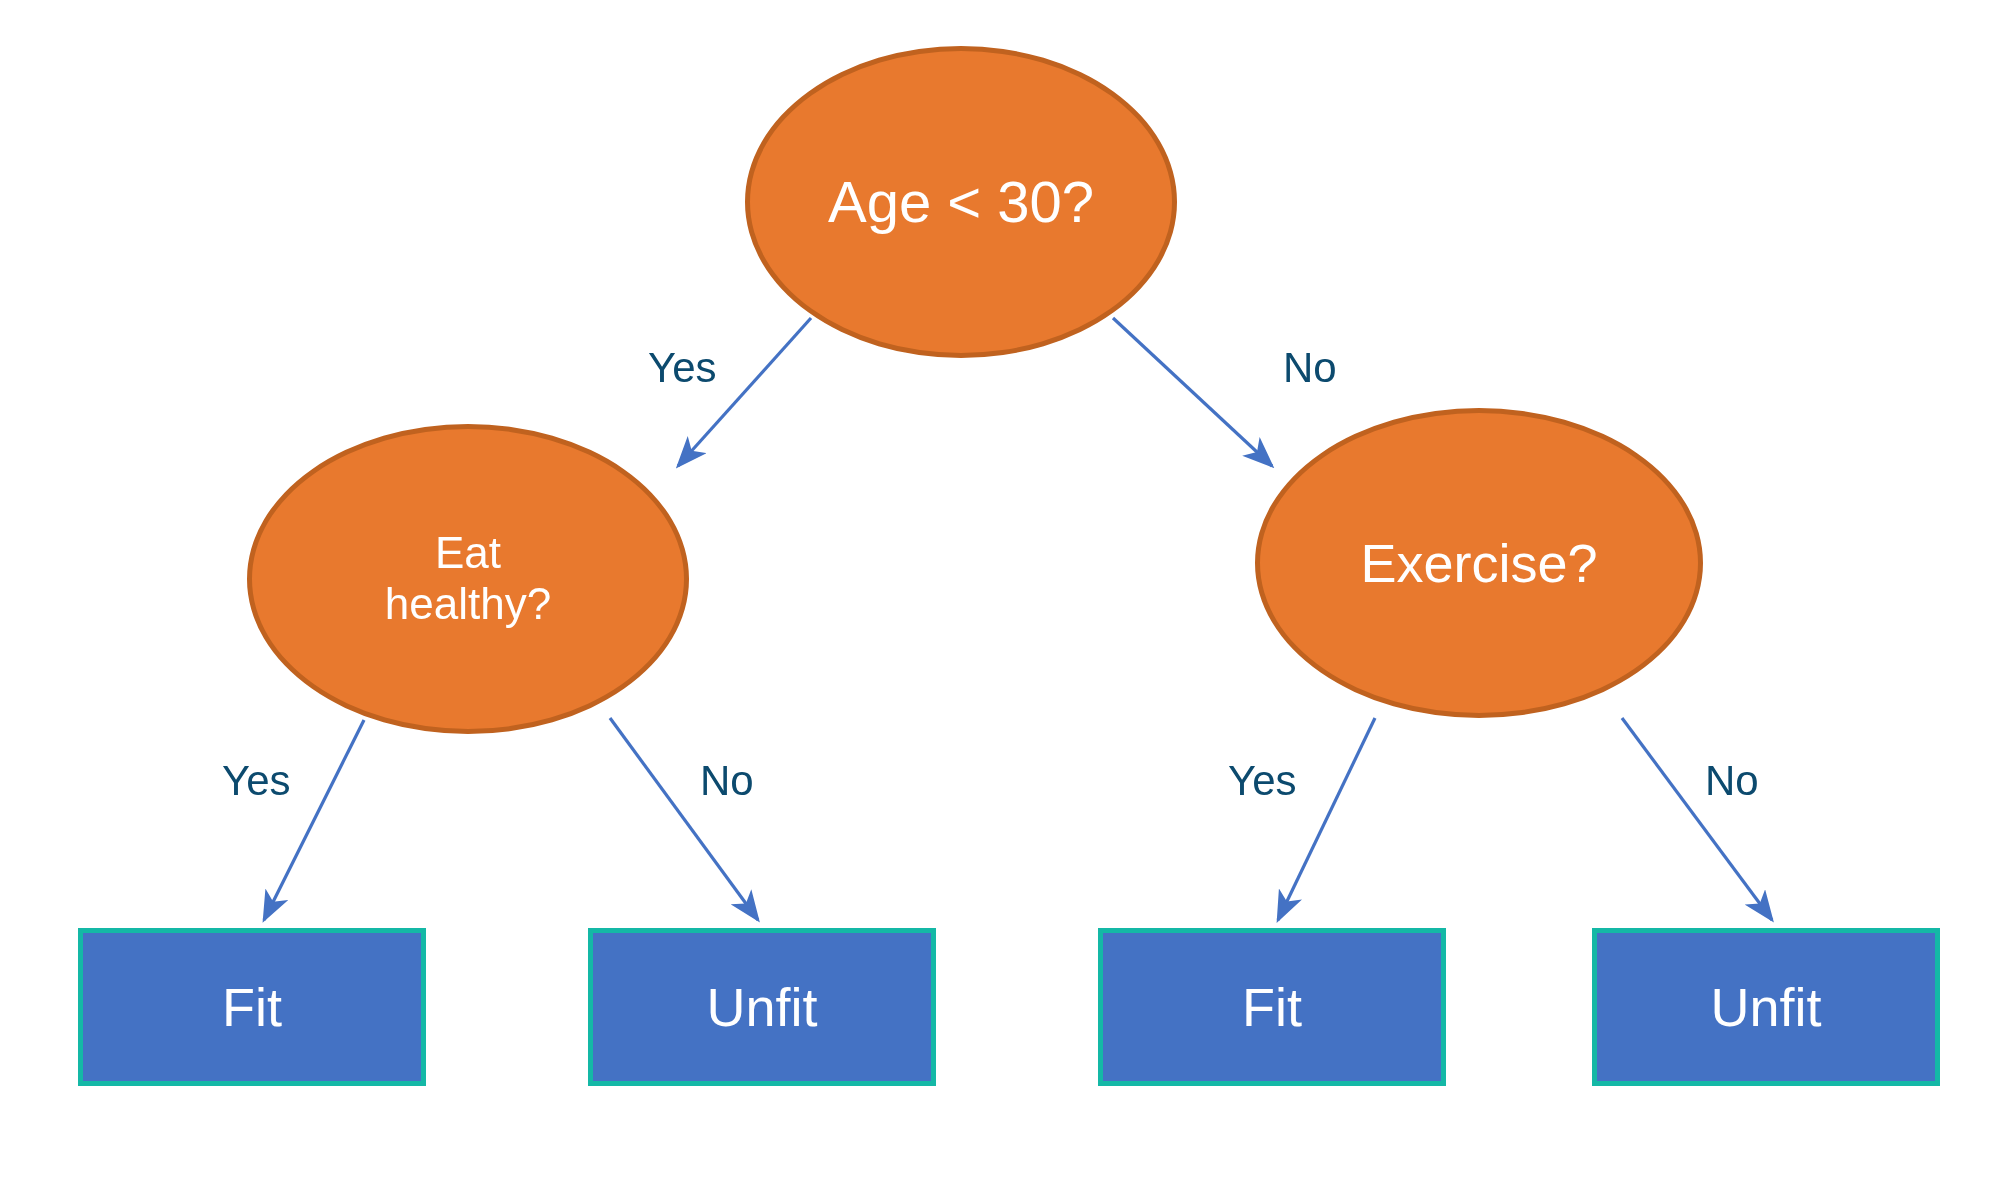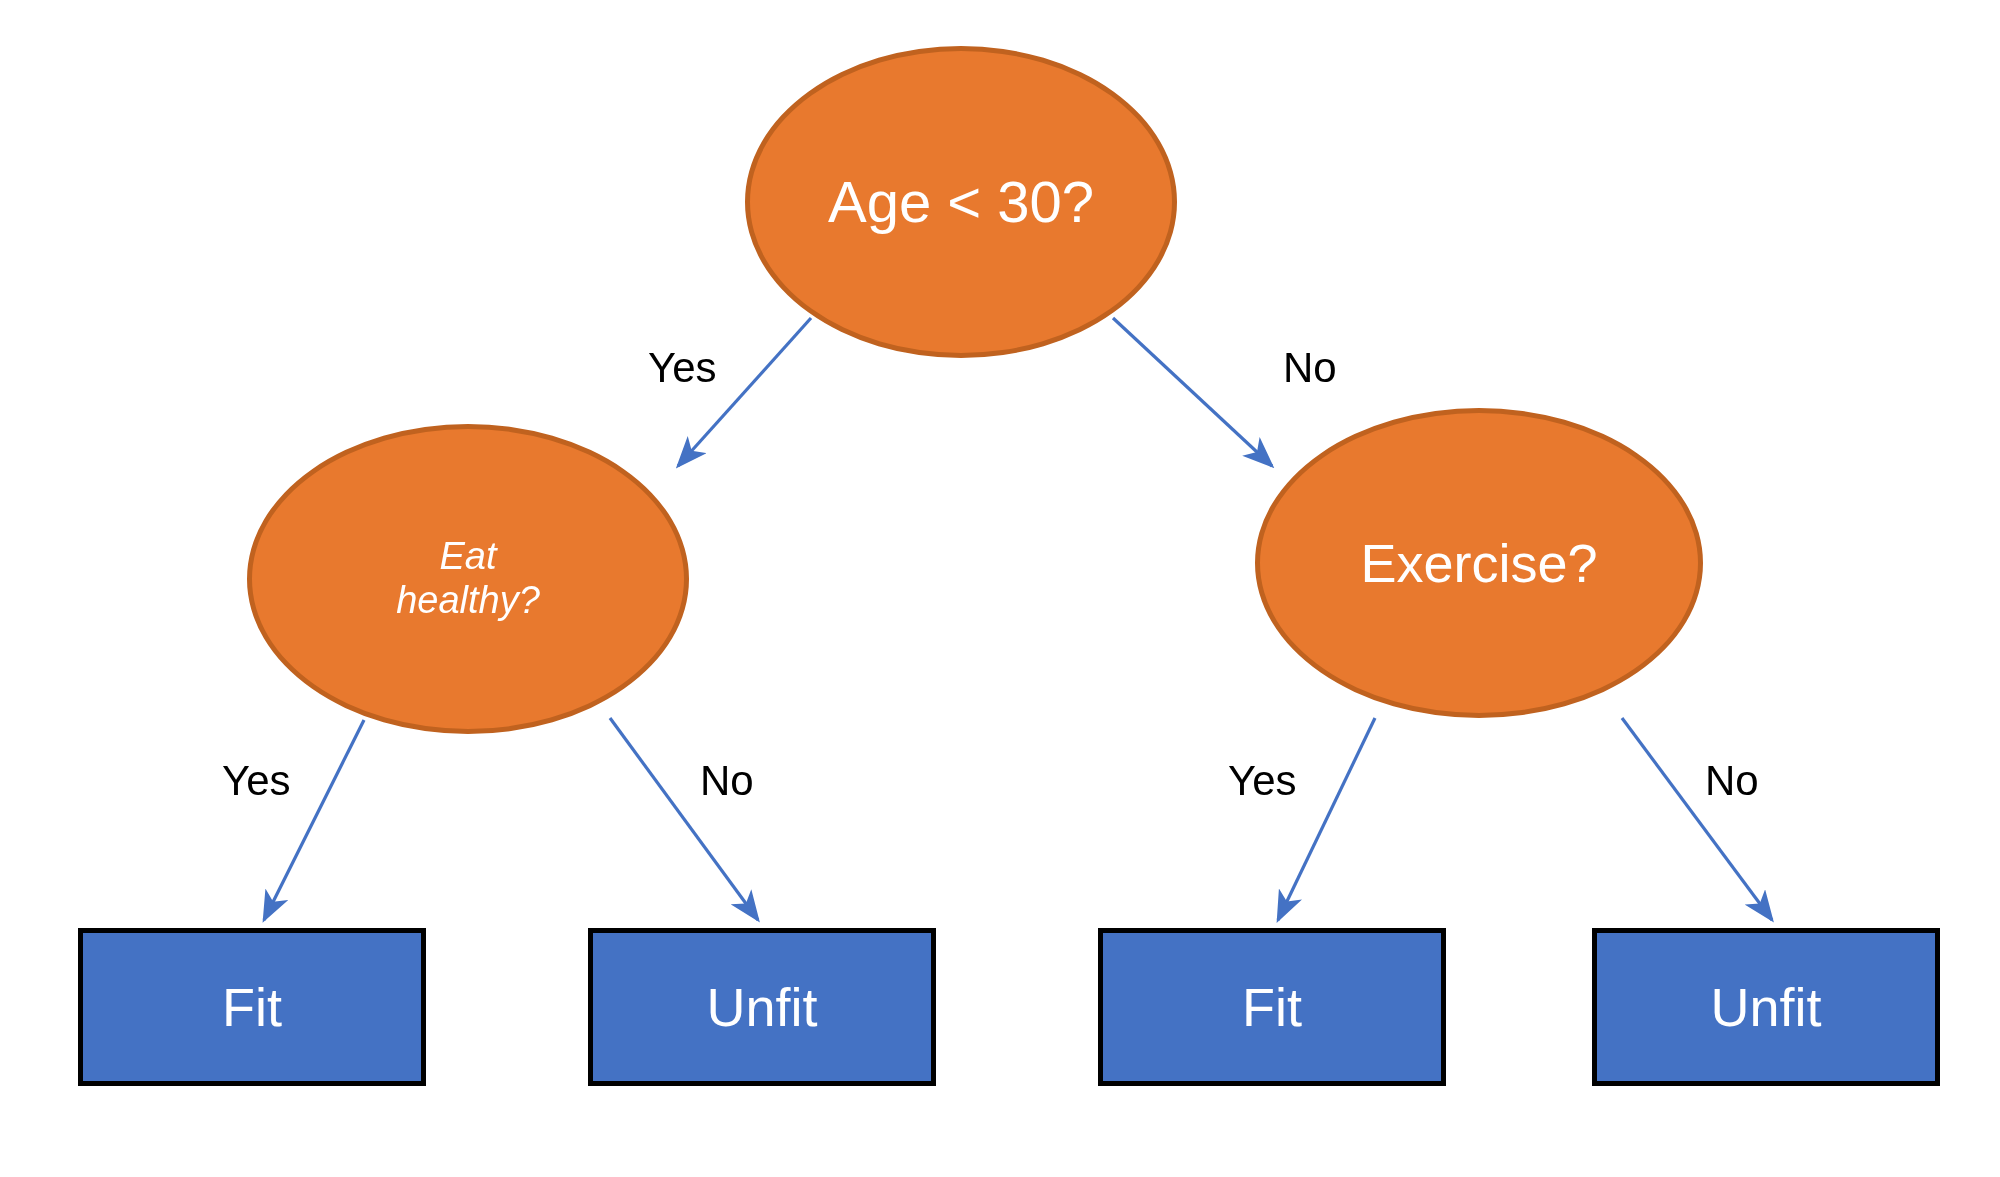--- a/index.html
+++ b/index.html
@@ -35,45 +35,45 @@
     justify-content: center;
     text-align: center;
     color: #ffffff;
     line-height: 1.15;
     z-index: 3;
   }
   .node-box {
     position: absolute;
     box-sizing: border-box;
     background: #4472C4;
-    border: 5px solid #000000;
+    border: 5px solid #14b8a6;
     display: flex;
     align-items: center;
     justify-content: center;
     text-align: center;
     color: #ffffff;
     z-index: 3;
   }
   .node-label {
     white-space: pre-line;
     display: block;
   }
   .edge-label {
     position: absolute;
-    color: #000000;
+    color: #0c4a6e;
     font-size: 42px;
     line-height: 1;
     white-space: nowrap;
     z-index: 4;
   }
 
   
   #node-root      { left: 745px;  top: 46px;  width: 432px; height: 312px; font-size: 58px; }
   
-  #node-eat       { left: 247px;  top: 424px; width: 442px; height: 310px; font-size: 38px; font-style: italic; }
+  #node-eat       { left: 247px;  top: 424px; width: 442px; height: 310px; font-size: 44px; }
   #node-exercise  { left: 1255px; top: 408px; width: 448px; height: 310px; font-size: 54px; }
   
   #leaf-fit-1     { left: 78px;   top: 928px; width: 348px; height: 158px; font-size: 54px; }
   #leaf-unfit-1   { left: 588px;  top: 928px; width: 348px; height: 158px; font-size: 54px; }
   #leaf-fit-2     { left: 1098px; top: 928px; width: 348px; height: 158px; font-size: 54px; }
   #leaf-unfit-2   { left: 1592px; top: 928px; width: 348px; height: 158px; font-size: 54px; }
 
   
   #lbl-root-yes   { left: 648px;  top: 347px; }
   #lbl-root-no    { left: 1283px; top: 347px; }

